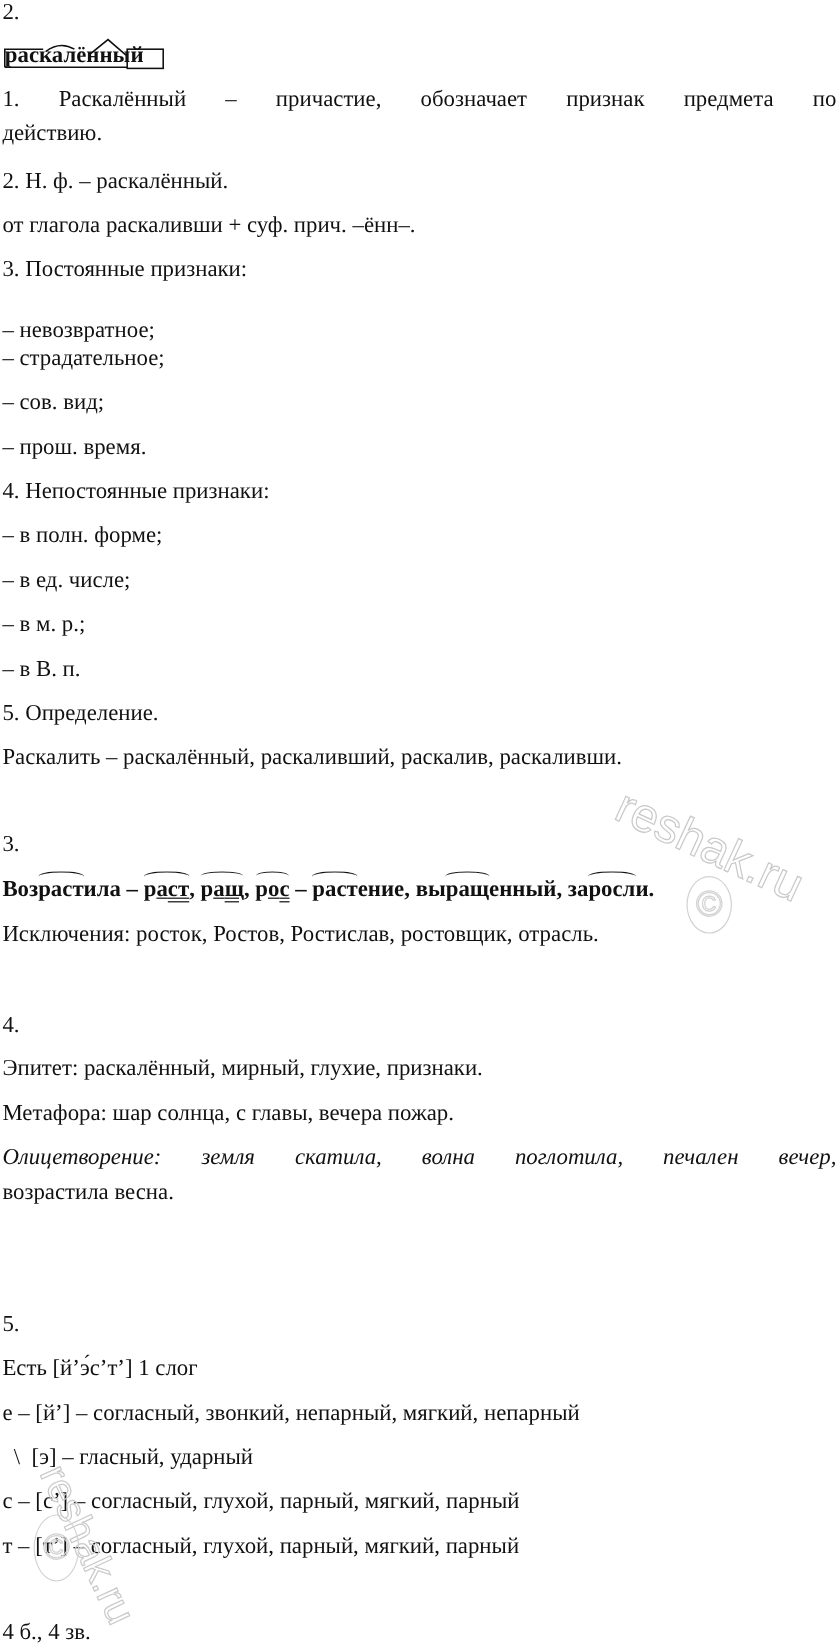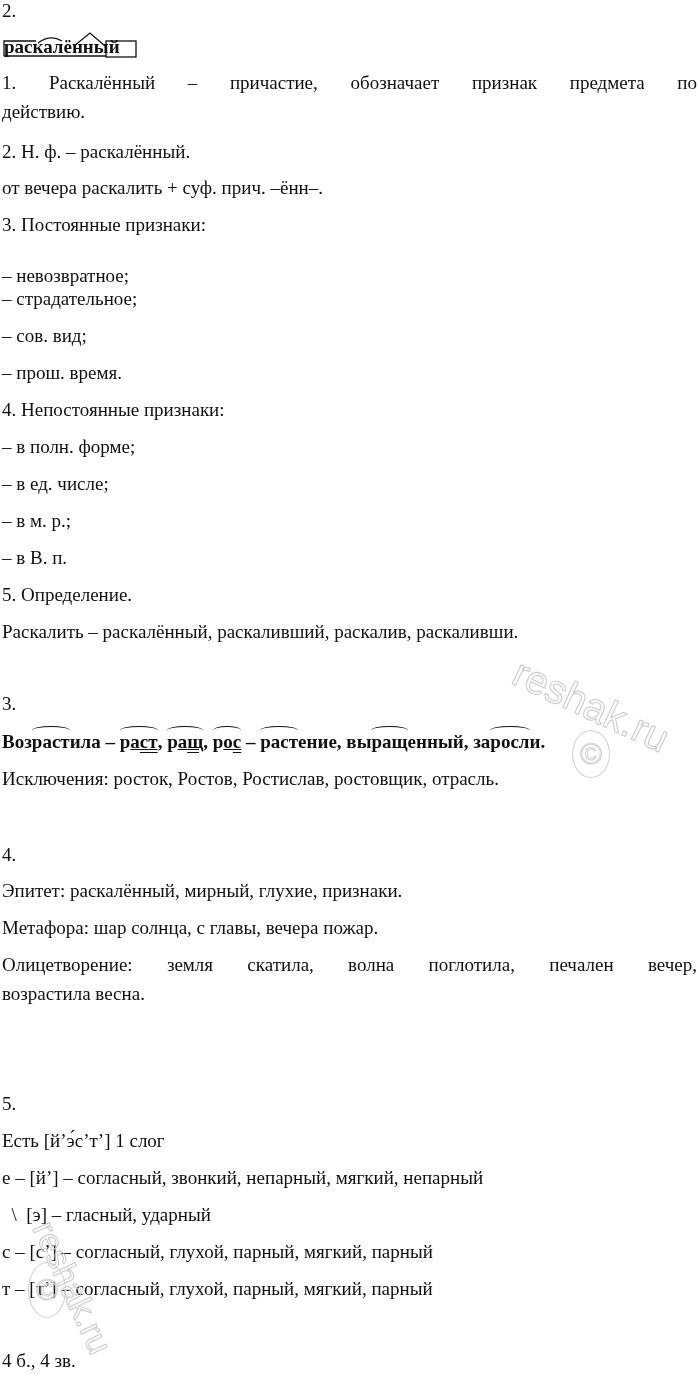--- a/index.html
+++ b/index.html
@@ -49,21 +49,21 @@
     <span>Раскалённый</span>
     <span>–</span>
     <span>причастие,</span>
     <span>обозначает</span>
     <span>признак</span>
     <span>предмета</span>
     <span>по</span>
   </div>
 <div class="line" style="top:101px;">действию.</div>
 <div class="line" style="top:141px;">2. Н. ф. – раскалённый.</div>
-<div class="line" style="top:177px;">от вечера раскалить + суф. прич. –ённ–.</div>
+<div class="line" style="top:177px;">от глагола раскаливши + суф. прич. –ённ–.</div>
 <div class="line" style="top:214px;">3. Постоянные признаки:</div>
 <div class="line" style="top:265px;">– невозвратное;</div>
 <div class="line" style="top:288px;">– страдательное;</div>
 <div class="line" style="top:325px;">– сов. вид;</div>
 <div class="line" style="top:362px;">– прош. время.</div>
 <div class="line" style="top:399px;">4. Непостоянные признаки:</div>
 <div class="line" style="top:436px;">– в полн. форме;</div>
 <div class="line" style="top:473px;">– в ед. числе;</div>
 <div class="line" style="top:510px;text-align:center;">– в м. р.;</div>
 <div class="line" style="top:547px;">– в В. п.</div>
@@ -72,21 +72,21 @@
 
 <div class="line" style="top:693px;">3.</div>
 <div class="line bold" style="top:731px;">
   <span>Воз</span><span class="arc">раст</span><span>ила – </span><span class="arc"><span>р</span><span style="text-decoration:underline;">а</span><span class="u2">ст</span></span><span>, </span><span class="arc"><span>р</span><span style="text-decoration:underline;">а</span><span class="u2">щ</span></span><span>, </span><span class="arc"><span>р</span><span style="text-decoration:underline;">о</span><span class="u2">с</span></span><span> – </span><span class="arc">раст</span><span>ение, вы</span><span class="arc">ращ</span><span>енный, за</span><span class="arc">росл</span><span>и.</span>
 </div>
 <div class="line" style="top:768px;">Исключения: росток, Ростов, Ростислав, ростовщик, отрасль.</div>
 
 <div class="line" style="top:844px;">4.</div>
 <div class="line" style="top:880px;">Эпитет: раскалённый, мирный, глухие, признаки.</div>
 <div class="line" style="top:917px;">Метафора: шар солнца, с главы, вечера пожар.</div>
-<div class="line justify" style="top:954px;">
+<div class="line justify" style="top:954px;font-style:italic;">
   <span>Олицетворение:</span>
     <span>земля</span>
     <span>скатила,</span>
     <span>волна</span>
     <span>поглотила,</span>
     <span>печален</span>
     <span>вечер,</span>
 </div>
 <div class="line" style="top:983px;">возрастила весна.</div>
 

